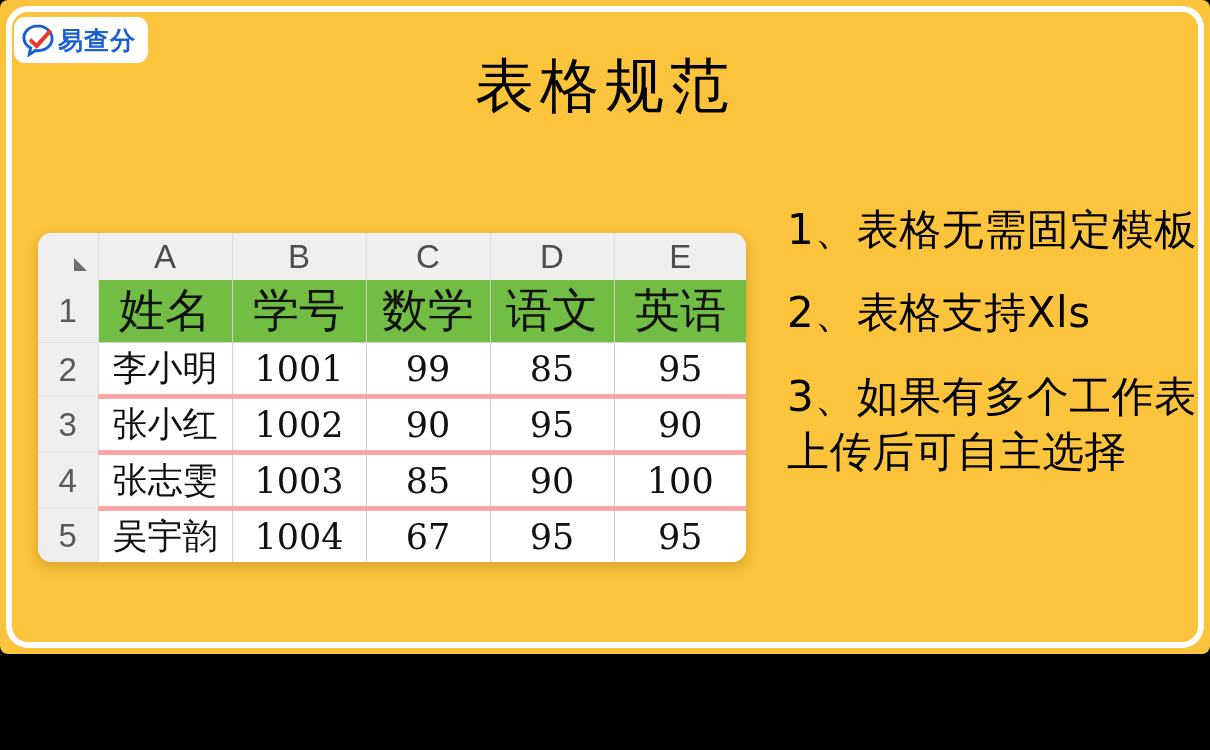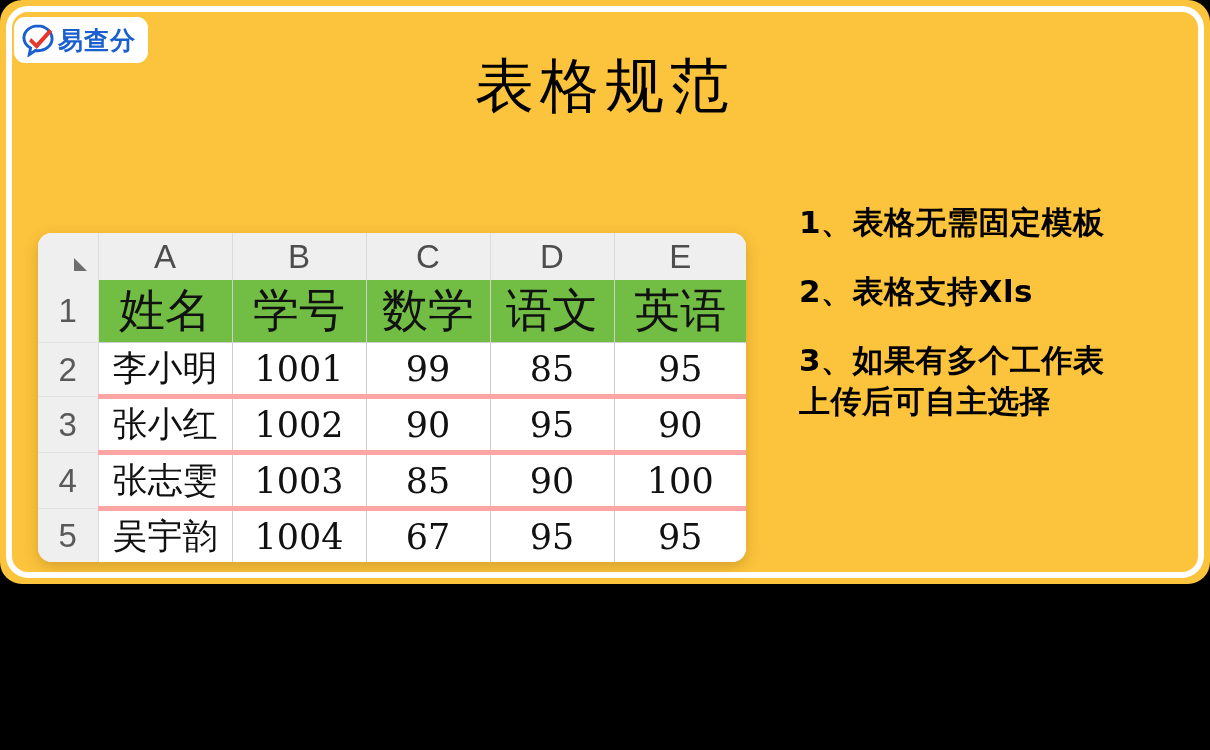--- a/index.html
+++ b/index.html
@@ -11,23 +11,23 @@
     width: 1210px;
     height: 750px;
     overflow: hidden;
     font-family: "Liberation Sans", "DejaVu Sans", sans-serif;
   }
 
   
   #slide {
     position: relative;
     width: 1210px;
-    height: 584px;
+    height: 654px;
     background: #FCC33C;
-    border-radius: 22px;
+    border-radius: 8px;
     box-sizing: border-box;
     overflow: hidden;
   }
   
   #frame-border {
     position: absolute;
     left: 6px;
     top: 6px;
     right: 6px;
     bottom: 6px;
@@ -178,28 +178,27 @@
     left: 787px;
     top: 202px;
     width: 400px;
     z-index: 4;
   }
   .bullet {
     margin-bottom: 28px;
   }
   .bullet:last-child { margin-bottom: 0; }
   .bullet .line {
-    font-size: 31px;
-    font-weight: 700;
+    font-size: 42px;
+    font-weight: 400;
     color: #000000;
     line-height: 1.32;
     letter-spacing: 0.5px;
     white-space: nowrap;
     font-family: "DejaVu Sans", sans-serif;
-    margin-left: 12px;
   }
 </style>
 </head>
 <body>
 
 <div id="slide">
 
   <div id="frame-border"></div>
 
   <div id="logo">

